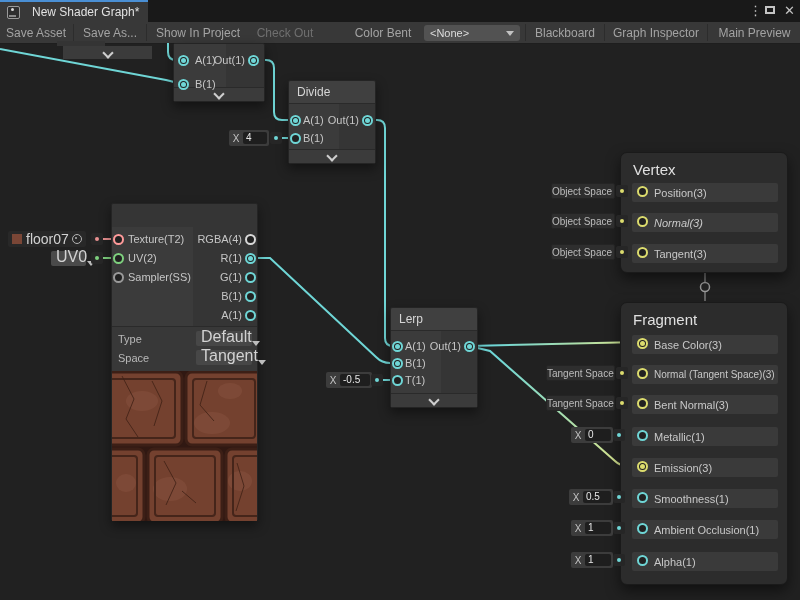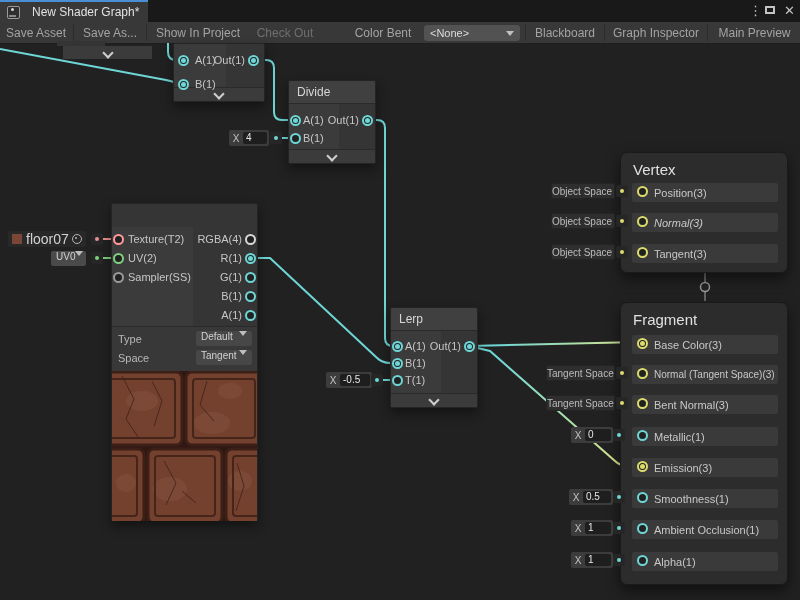--- a/index.html
+++ b/index.html
@@ -50,22 +50,22 @@
         font-size:10px;color:#bcbcbc;display:flex;align-items:center;justify-content:flex-start;box-sizing:border-box;}
   .vfield{position:absolute;z-index:3;height:16px;background:#3c3c3c;border-radius:2px;display:flex;
           align-items:center;font-size:10px;box-sizing:border-box;padding:1px 2px 1px 0;}
   .vfield .fx{width:14px;text-align:center;color:#c4c4c4;}
   .vfield .fv{flex:1;height:12px;line-height:12px;background:#1e1e1e;border-radius:2px;color:#e6e6e6;padding:0 3px;}
   .block{position:absolute;z-index:2;background:#2c2c2c;border:1px solid #1a1a1a;border-radius:7px;
          box-shadow:0 6px 14px rgba(0,0,0,.5);box-sizing:border-box;}
   .btitle{font-size:15px;color:#e0e0e0;padding:8px 0 0 12px;}
   .brow{position:absolute;left:11px;width:146px;height:19px;background:#3a3a3a;border-radius:2px;
         display:flex;align-items:center;font-size:11px;color:#c8c8c8;padding-left:22px;box-sizing:border-box;}
-  .ndd{position:absolute;height:15px;background:#474747;border-radius:2px;display:flex;align-items:flex-start;
-       font-size:10px;color:#d2d2d2;padding:0 5px;box-sizing:border-box;z-index:3;}
+  .ndd{position:absolute;height:15px;background:#474747;border-radius:2px;display:flex;align-items:flex-end;
+       font-size:16px;color:#d2d2d2;padding:0 5px;box-sizing:border-box;z-index:3;}
   .ndd .tri{margin-left:auto;border-top-color:#bdbdbd;}
   #texfield{position:absolute;z-index:3;left:8px;top:231px;width:78px;height:16px;background:#282828;
             border-radius:2px;display:flex;align-items:center;font-size:14px;color:#d2d2d2;}
   #texfield .swatch{width:10px;height:10px;margin:0 4px 0 4px;background:#7a4636;}
   #texfield .target{width:8px;height:8px;border:1px solid #b4b4b4;border-radius:50%;margin-left:auto;
             margin-right:4px;position:relative;}
   #texfield .target:after{content:'';position:absolute;left:2px;top:2px;width:2px;height:2px;background:#b4b4b4;border-radius:50%;}
   .strip{position:absolute;z-index:2;background:#343434;}
 </style>
 </head>

